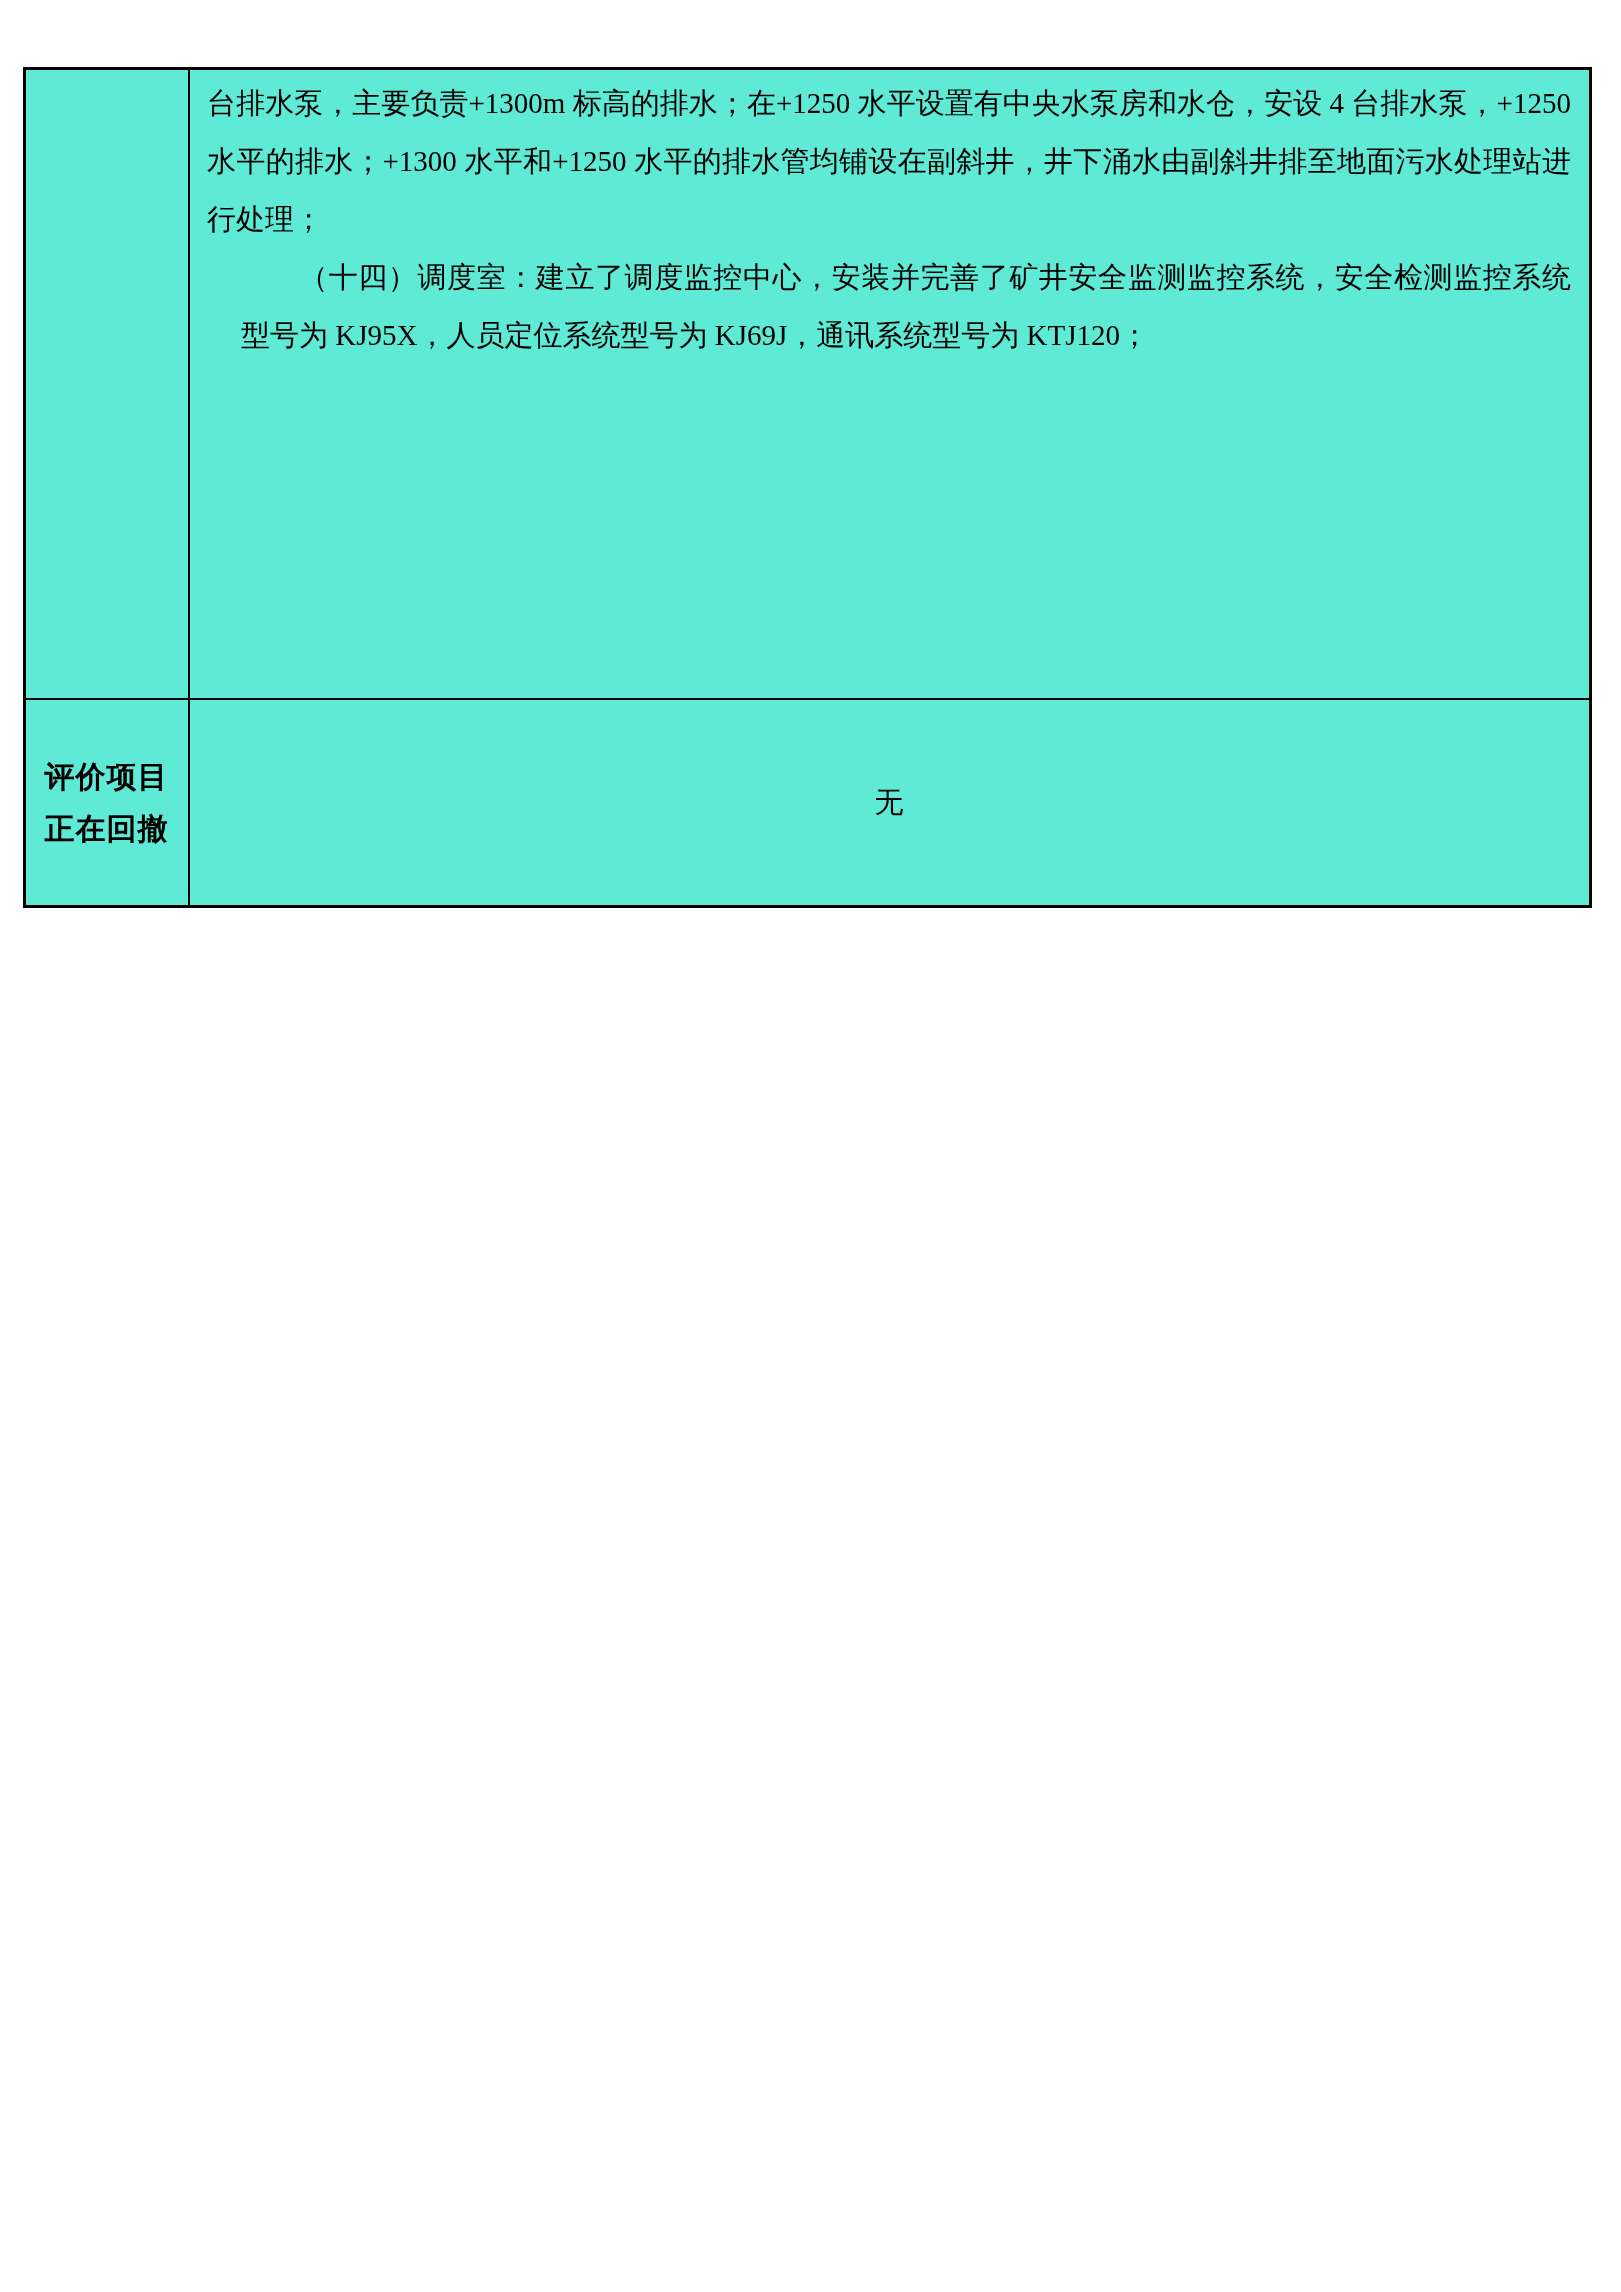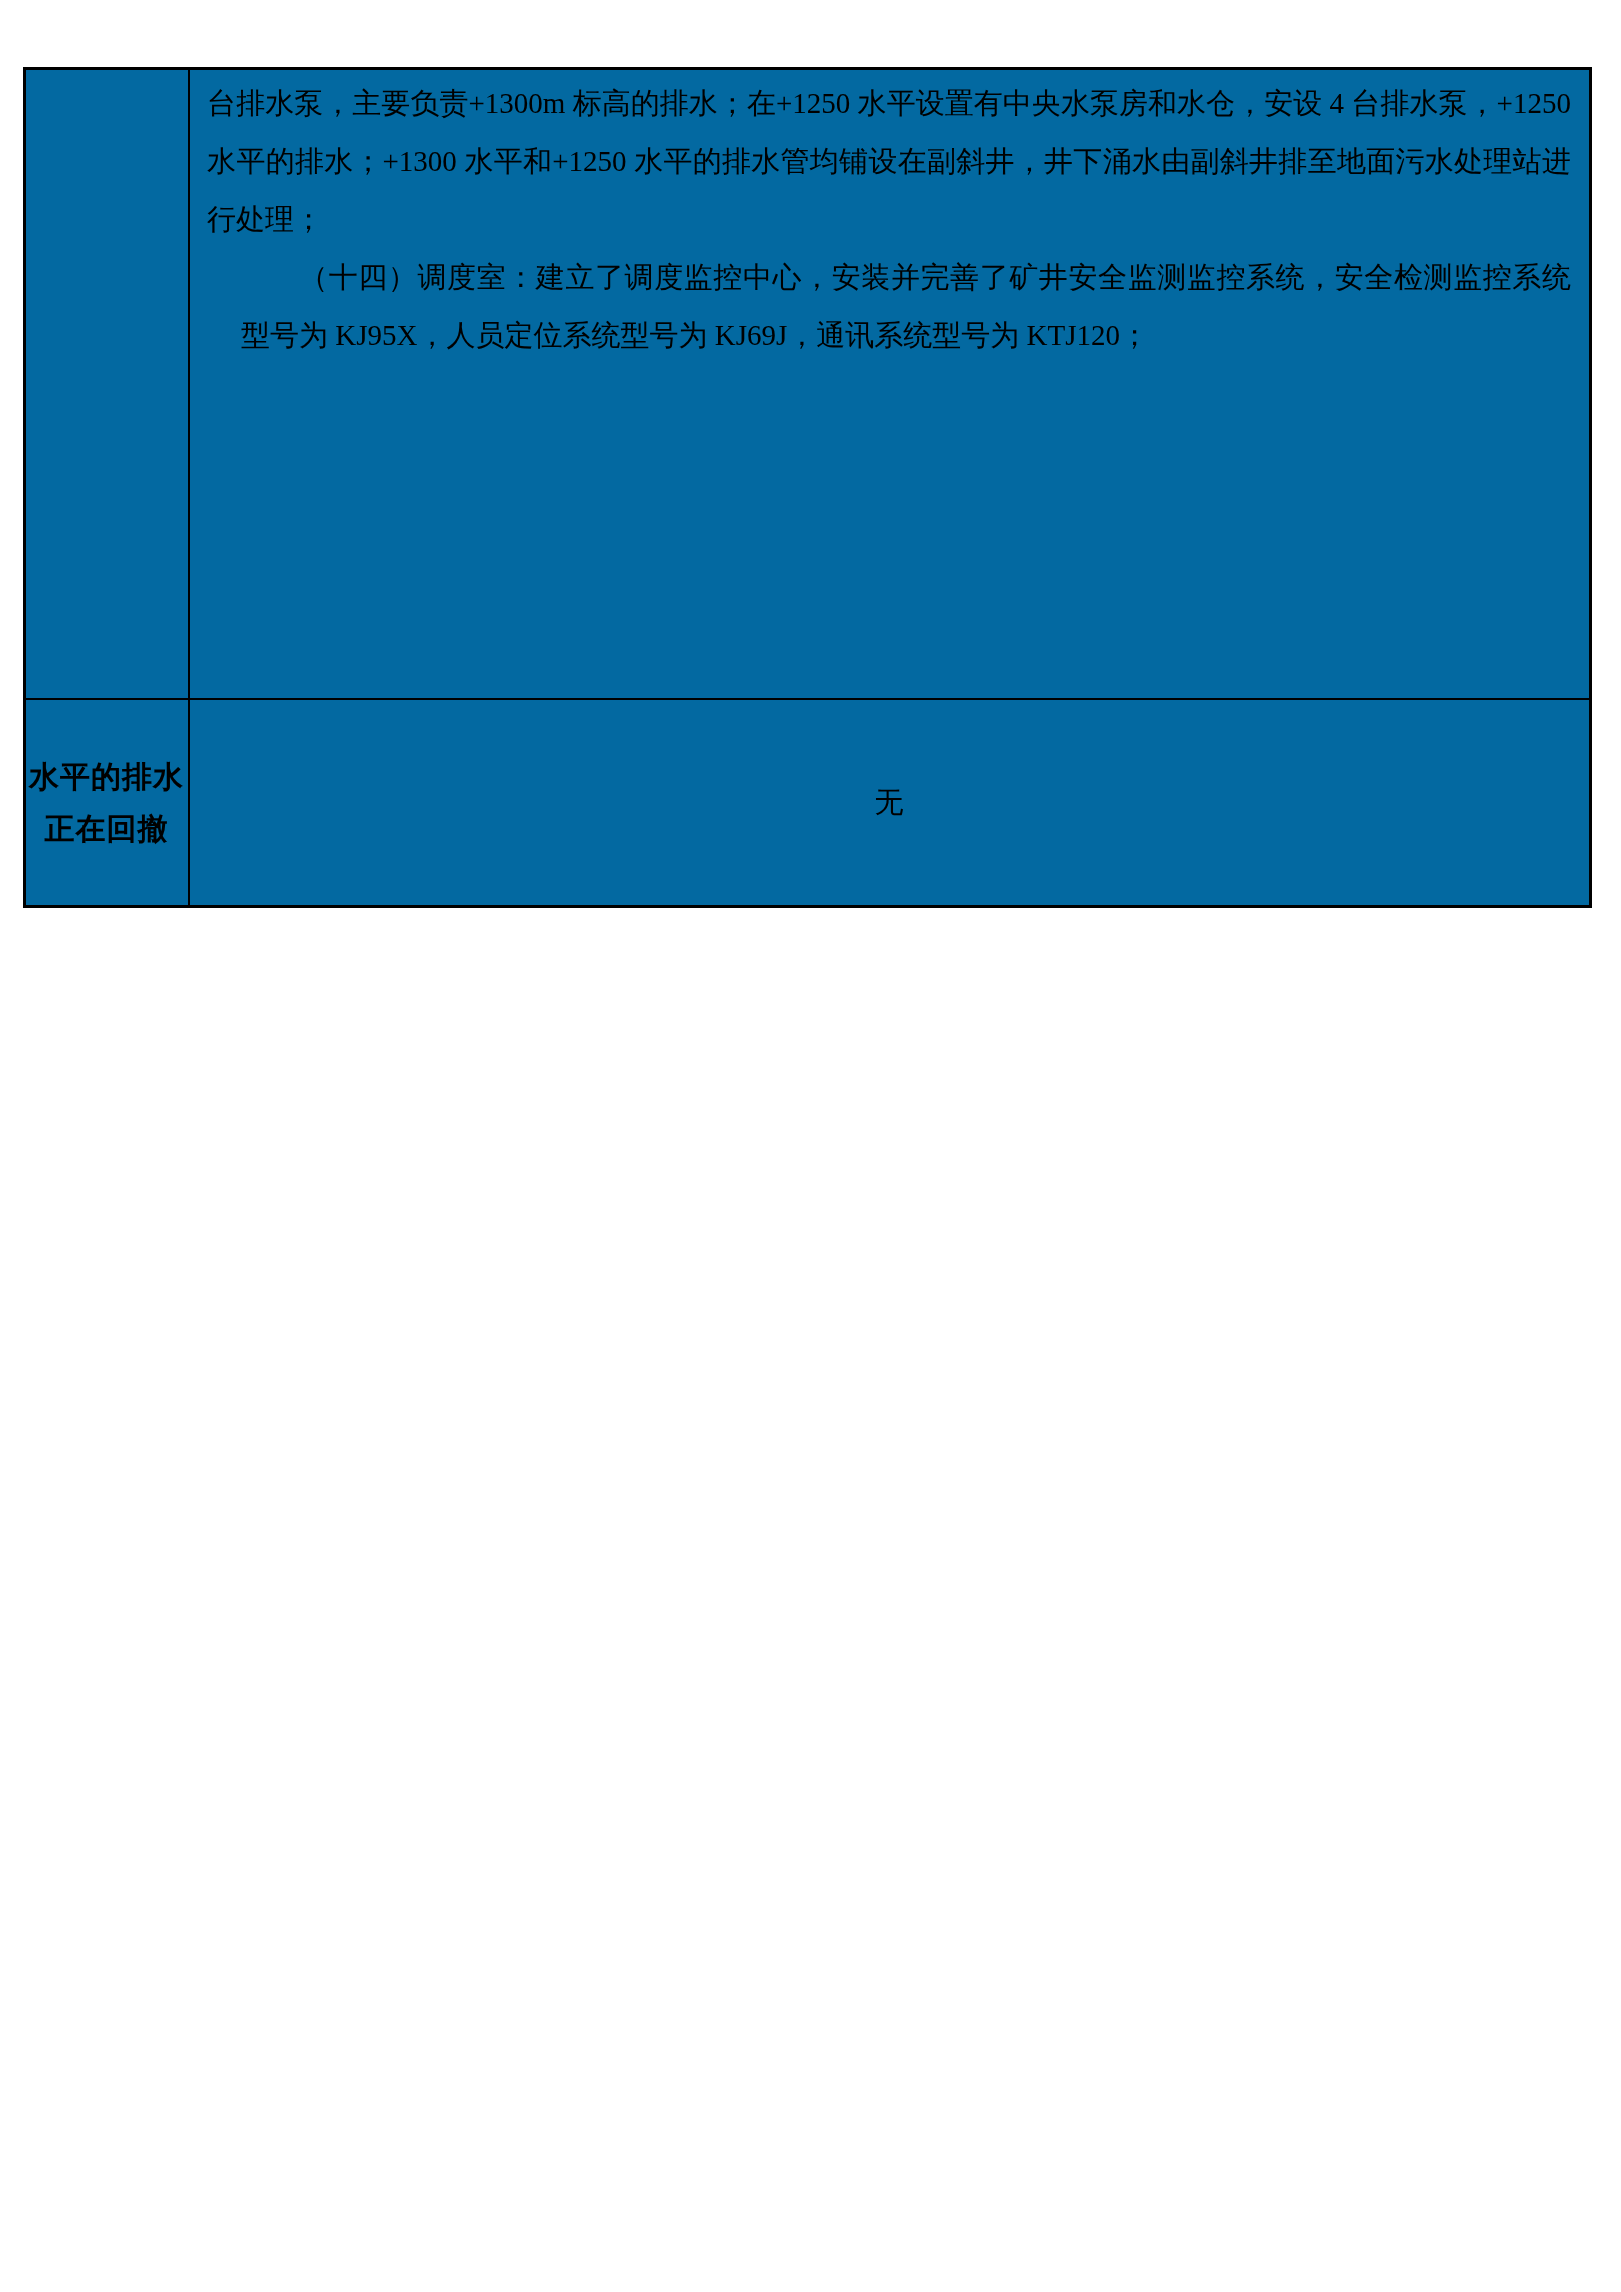--- a/index.html
+++ b/index.html
@@ -18,21 +18,21 @@
   }
   .doc-table {
     position: absolute;
     left: 22.5px;
     top: 67px;
     width: 1563px;
     border: 3.9px solid #000000;
     display: grid;
     grid-template-columns: 164px 1fr;
     grid-template-rows: 630px 205px;
-    background: #0369a1;
+    background: #5eead4;
   }
   .cell {
     box-sizing: border-box;
     overflow: hidden;
   }
   .label-cell {
     border-right: 2px solid #000000;
   }
   .row1 {
     border-bottom: 2.9px solid #000000;
@@ -75,21 +75,21 @@
   <div class="doc-table">
 
     <div class="cell label-cell row1"></div>
 
     <div class="cell content-row1 row1">
       <p>台排水泵，主要负责+1300m 标高的排水；在+1250 水平设置有中央水泵房和水仓，安设 4 台排水泵，+1250 水平的排水；+1300 水平和+1250 水平的排水管均铺设在副斜井，井下涌水由副斜井排至地面污水处理站进行处理；</p>
       <p class="indent">（十四）调度室：建立了调度监控中心，安装并完善了矿井安全监测监控系统，安全检测监控系统型号为 KJ95X，人员定位系统型号为 KJ69J，通讯系统型号为 KTJ120；</p>
     </div>
 
     <div class="cell label-cell label-row2">
-      <div>水平的排水</div>
+      <div>评价项目</div>
       <div>正在回撤</div>
     </div>
 
     <div class="cell value-row2">
       <span>无</span>
     </div>
 
   </div>
 </div>
 

